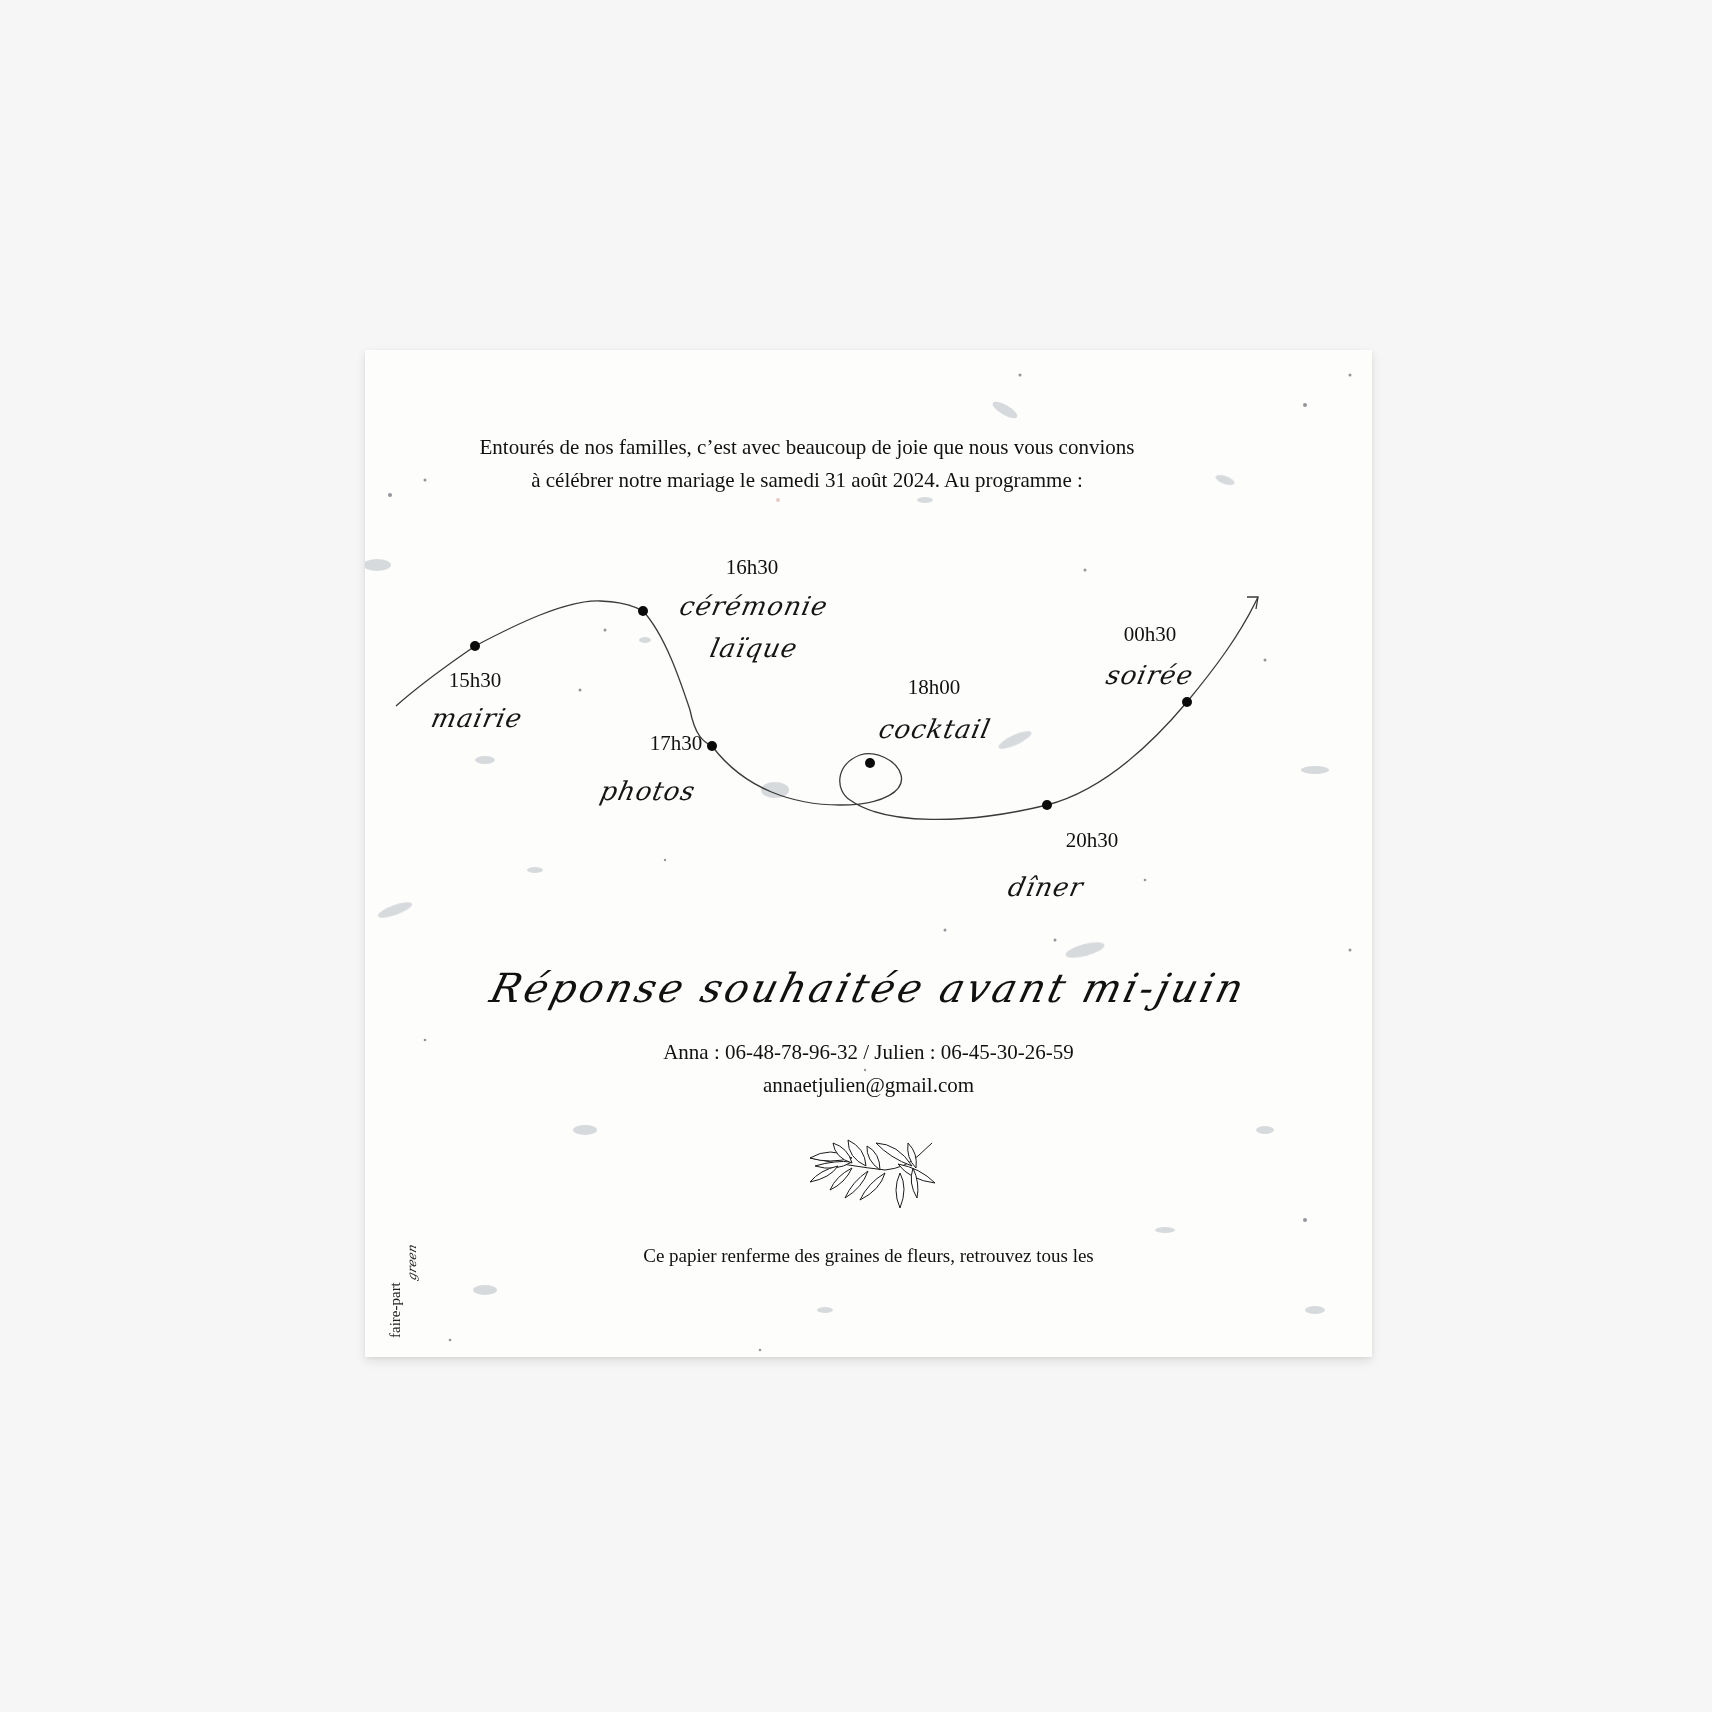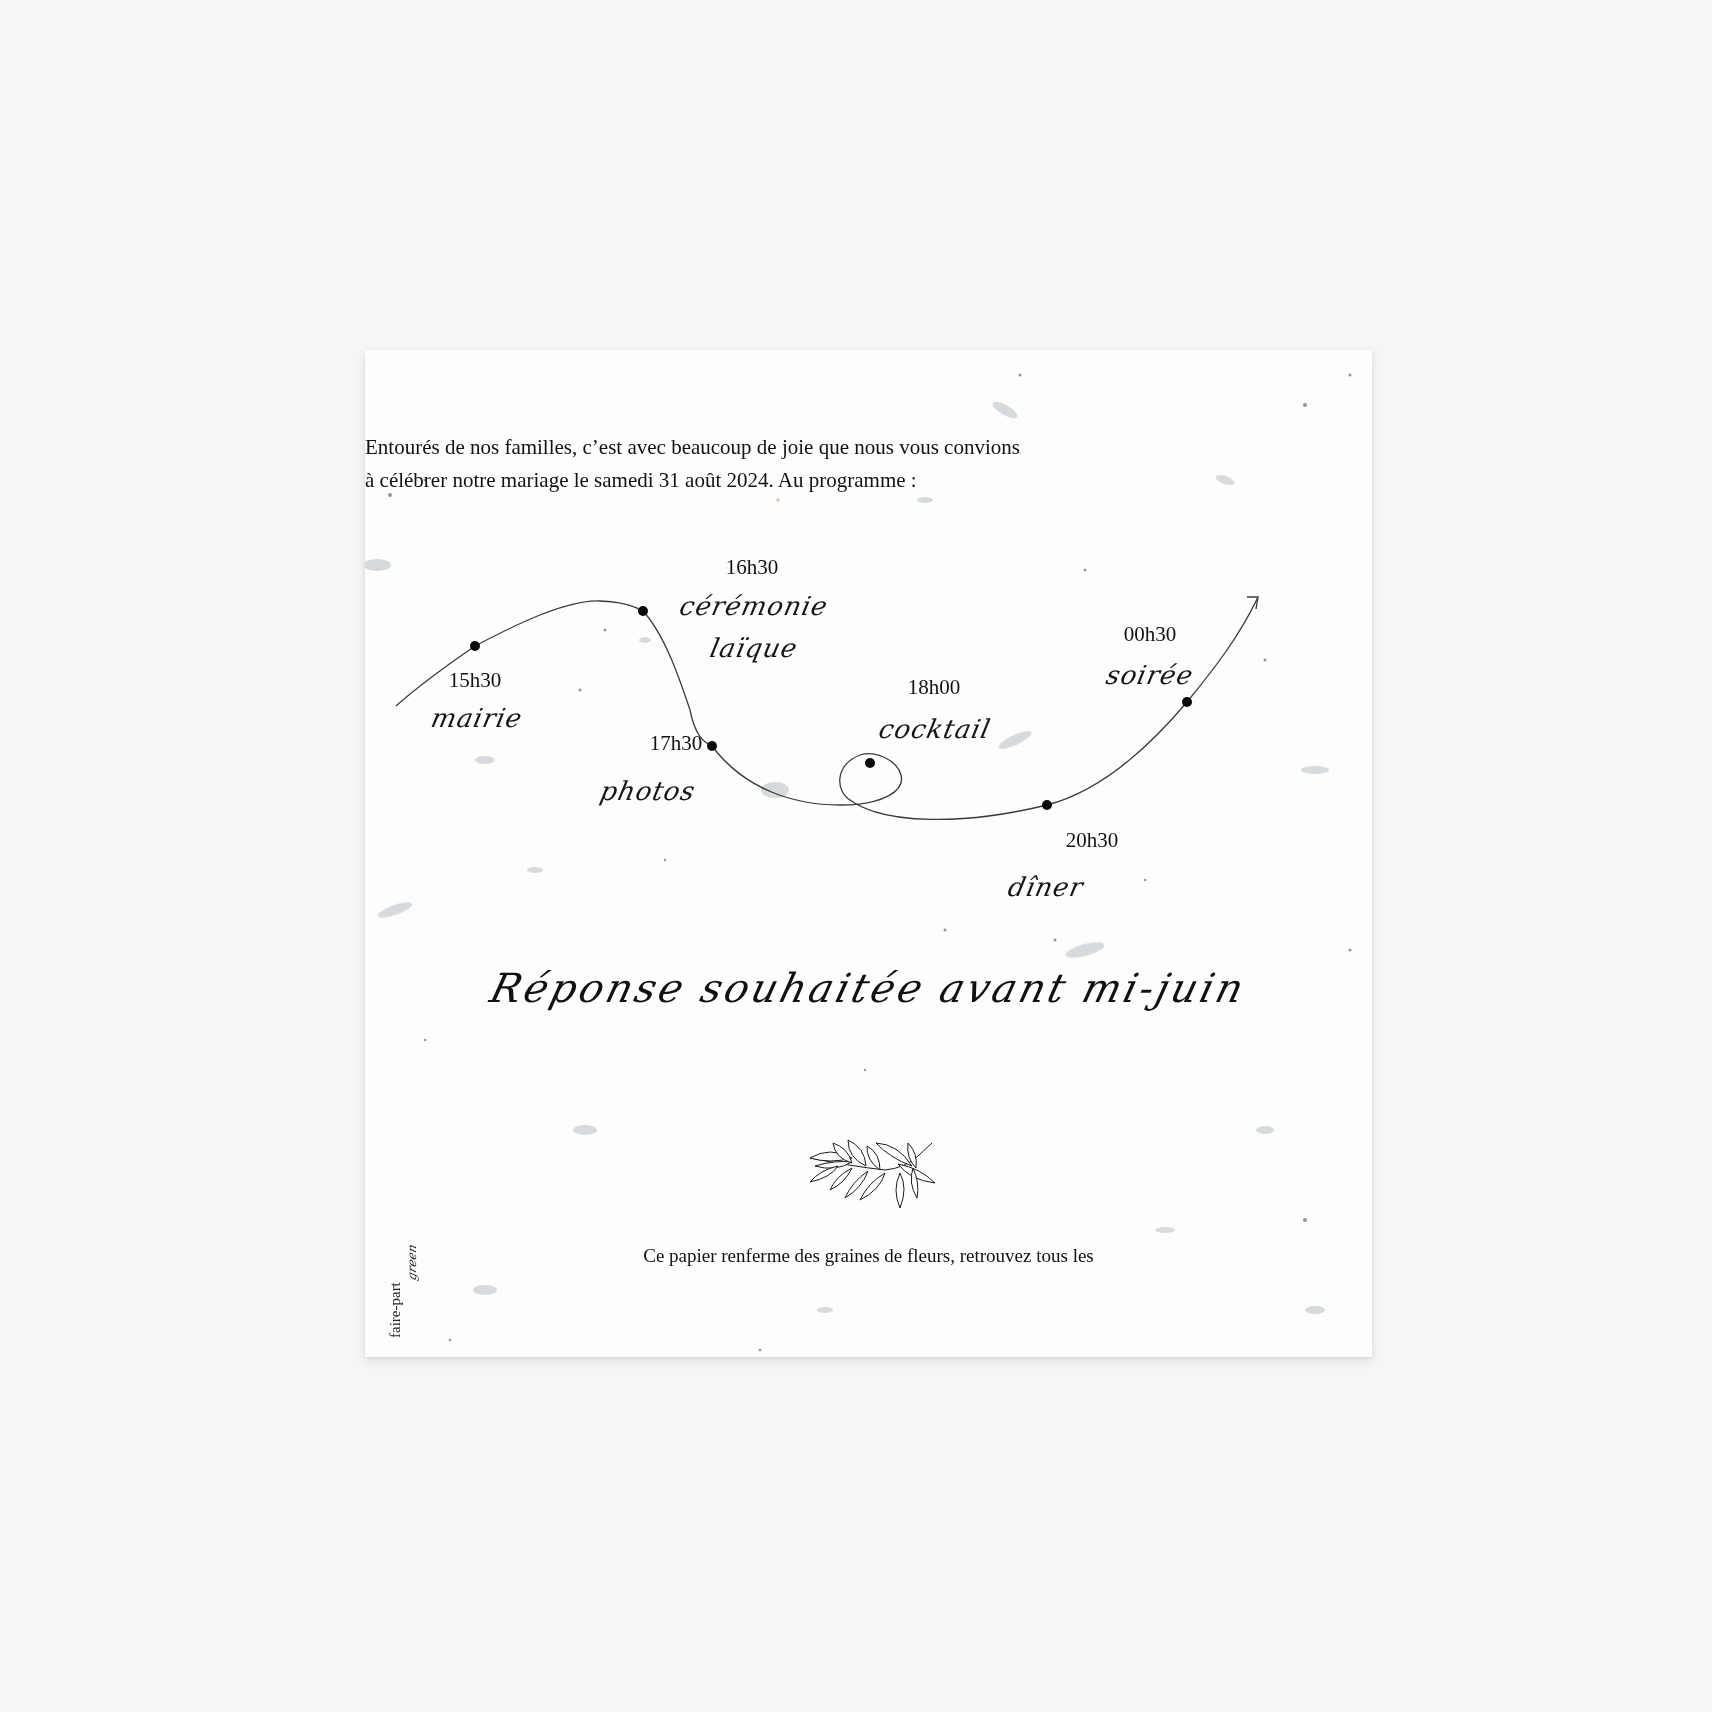--- a/index.html
+++ b/index.html
@@ -30,20 +30,21 @@
       left: 0; top: 0;
       width: 1007px; height: 1007px;
     }
     .abs {
       position: absolute;
       white-space: nowrap;
     }
     .intro {
       left: 0;
       width: 884px;
+      text-align: center;
       font-family: "Liberation Serif", "DejaVu Serif", serif;
       font-size: 21px;
       line-height: 33px;
       top: 81px;
       color: #111;
     }
     .timeline {
       position: absolute;
       left: 0; top: 0;
       width: 1007px; height: 1007px;
@@ -241,20 +242,24 @@
     <div class="abs time" style="left:683px; top:480px;margin-left:44px;">20h30</div>
     <div class="abs script" style="left:681px; top:524px;">dîner</div>
   </div>
 
   <div>
     <div class="abs time" style="left:785px; top:274px;">00h30</div>
     <div class="abs script" style="left:785px; top:312px;">soirée</div>
   </div>
 
   <div class="abs rsvp-title">Réponse souhaitée avant mi-juin</div>
+  <div class="abs contact">
+    <div>Anna : 06-48-78-96-32 / Julien : 06-45-30-26-59</div>
+    <div>annaetjulien@gmail.com</div>
+  </div>
 
   <svg class="leaf" viewBox="0 0 152 70">
     <g fill="#ffffff" stroke="#1a1a1a" stroke-width="1">
       <path d="M 20 20 Q 60 28, 95 32 Q 115 30, 128 18 L 142 5" fill="none"></path>
       <path d="M 20 20 Q 40 8, 62 20 Q 40 26, 20 20 Z"></path>
       <path d="M 25 28 Q 45 22, 62 24 Q 45 34, 25 28 Z"></path>
       <path d="M 43 5 Q 58 10, 62 25 Q 45 20, 43 5 Z"></path>
       <path d="M 58 2 Q 75 10, 76 28 Q 58 20, 58 2 Z"></path>
       <path d="M 77 8 Q 90 15, 90 32 Q 76 22, 77 8 Z"></path>
       <path d="M 86 5 Q 108 6, 122 28 Q 100 20, 86 5 Z"></path>

